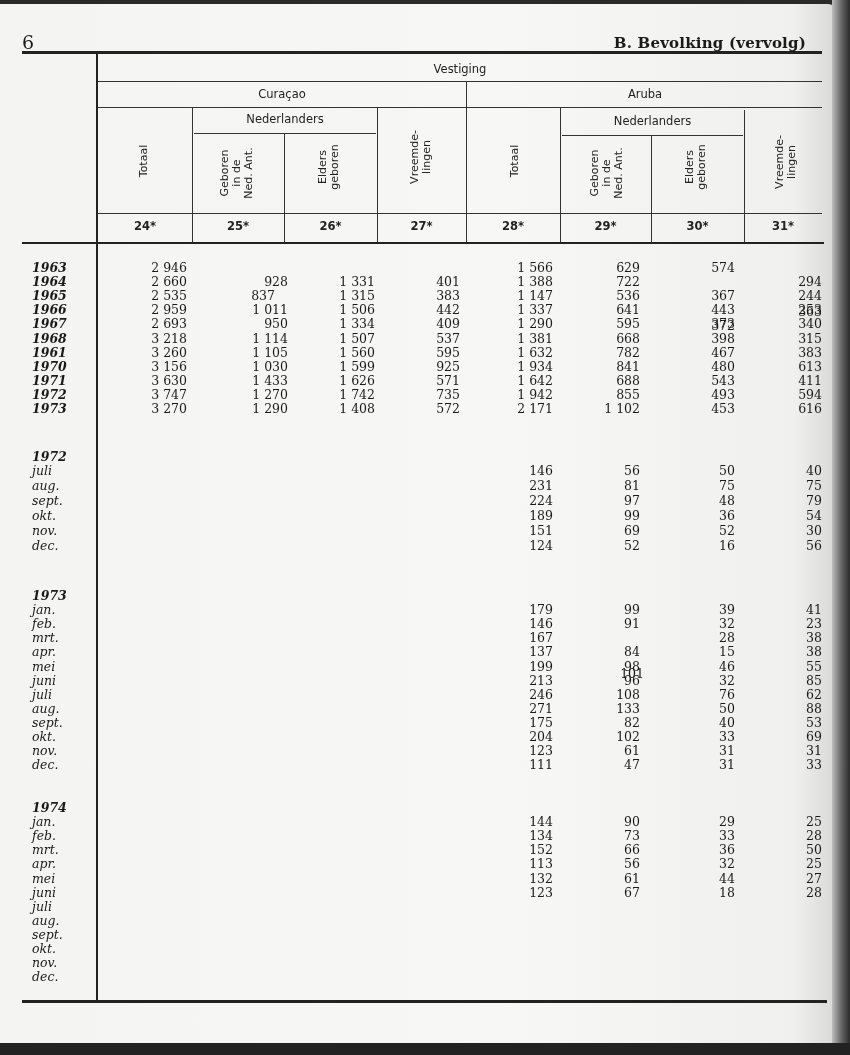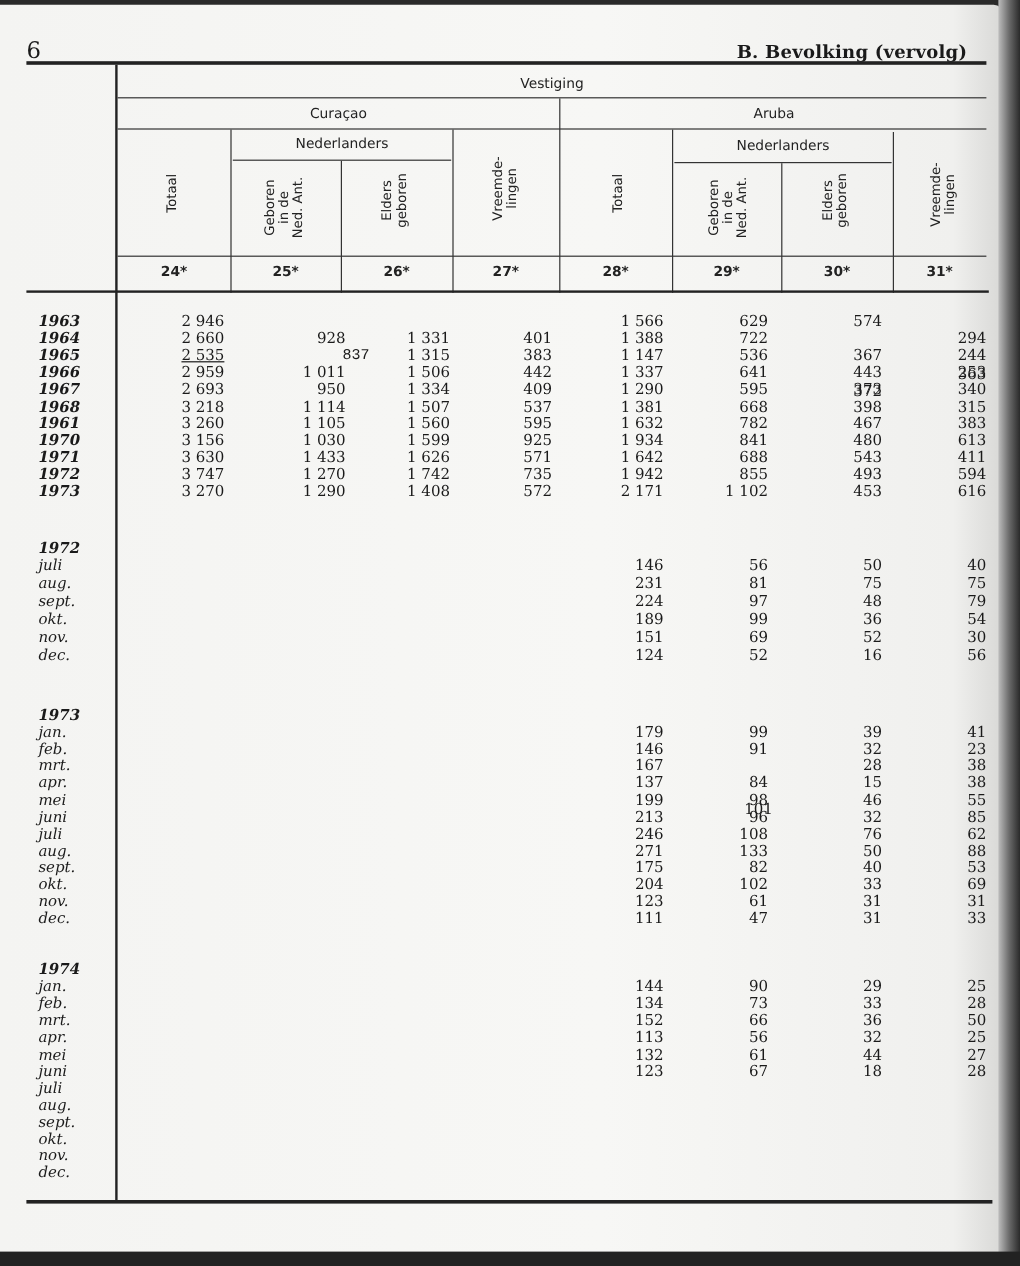--- a/index.html
+++ b/index.html
@@ -140,22 +140,22 @@
         <span class="num" style="right: 548px;">928</span>
         <span class="num" style="right: 461px;">1 331</span>
         <span class="num" style="right: 376px;">401</span>
         <span class="num" style="right: 283px;">1 388</span>
         <span class="num" style="right: 196px;">722</span>
         <span class="num" style="right: 101px; margin-top: 44px;">372</span>
         <span class="num" style="right: 14px;">294</span>
       </div>
       <div class="row" style="top: 285.2px;">
         <span class="lbl year">1965</span>
-        <span class="num" style="right: 649px; text-decoration: underline;">2 535</span>
-        <span class="num" style="right: 528px; font-family: Liberation Mono, monospace;">837</span>
+        <span class="num" style="right: 649px;">2 535</span>
+        <span class="num" style="right: 561px;">837</span>
         <span class="num" style="right: 461px;">1 315</span>
         <span class="num" style="right: 376px;">383</span>
         <span class="num" style="right: 283px;">1 147</span>
         <span class="num" style="right: 196px;">536</span>
         <span class="num" style="right: 101px;">367</span>
         <span class="num" style="right: 14px;">244</span>
       </div>
       <div class="row" style="top: 299.3px;">
         <span class="lbl year">1966</span>
         <span class="num" style="right: 649px;">2 959</span>

